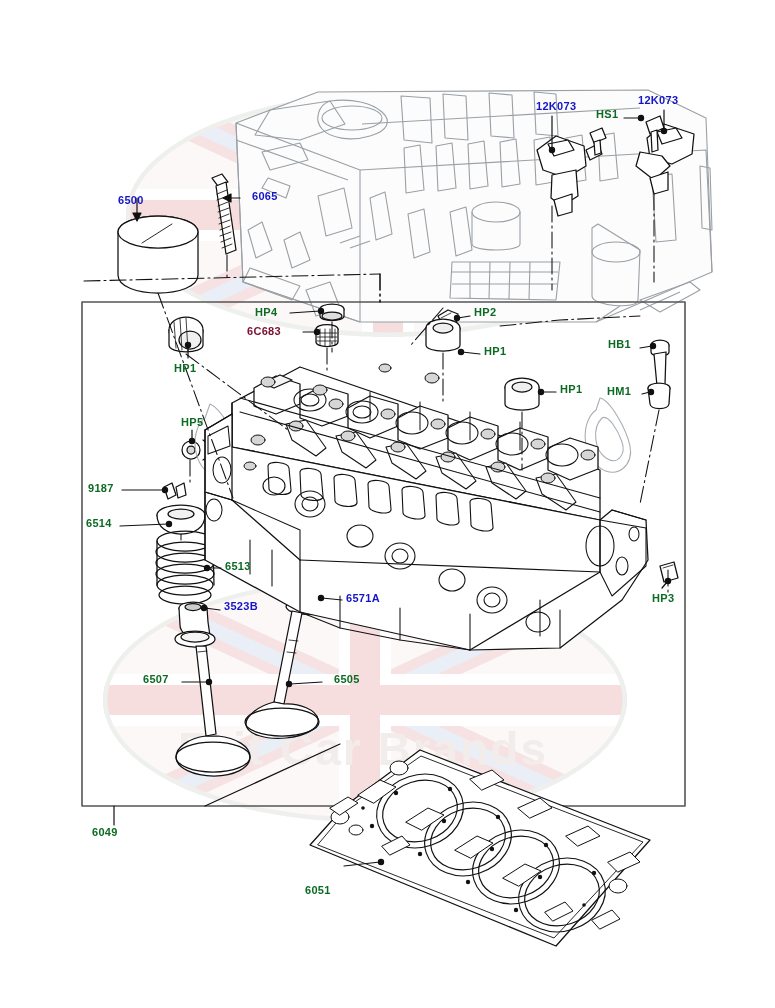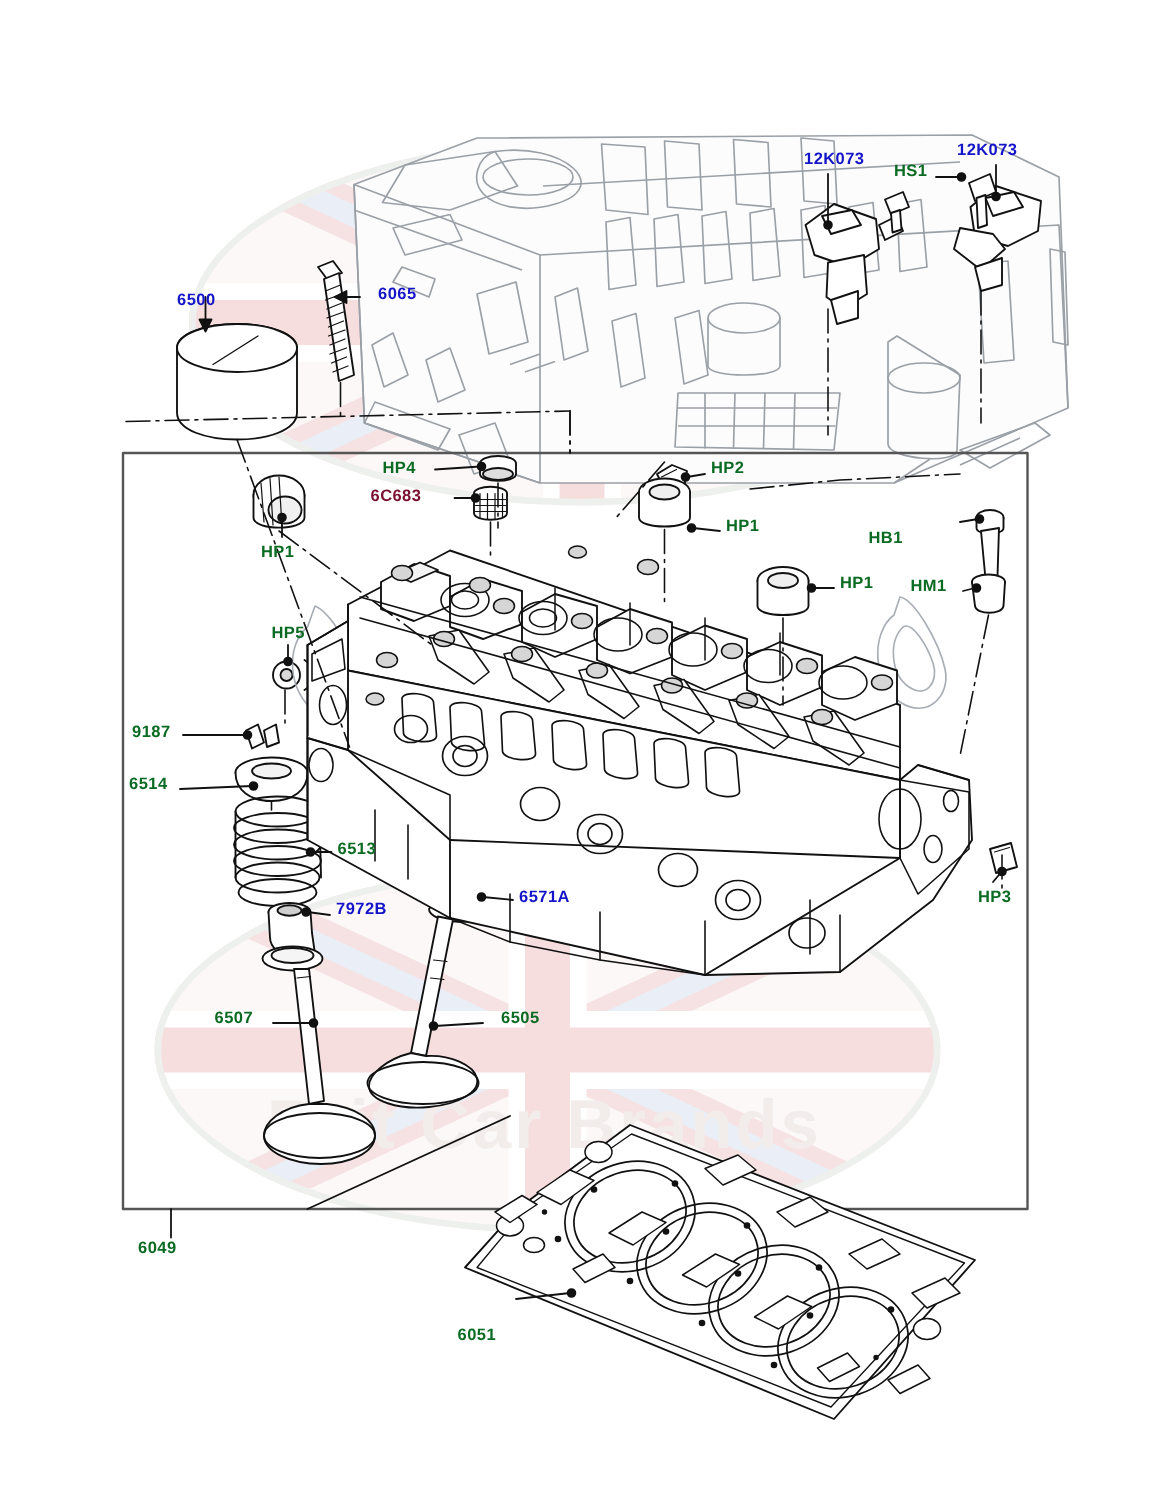--- a/index.html
+++ b/index.html
@@ -506,27 +506,27 @@
   <div class="lbl blue" style="left:252px;top:190px;">6065</div>
   <div class="lbl blue" style="left:536px;top:100px;">12K073</div>
   <div class="lbl green" style="left:596px;top:108px;">HS1</div>
   <div class="lbl blue" style="left:638px;top:94px;">12K073</div>
   <div class="lbl green" style="left:255px;top:306px;">HP4</div>
   <div class="lbl maroon" style="left:247px;top:325px;">6C683</div>
   <div class="lbl green" style="left:474px;top:306px;">HP2</div>
   <div class="lbl green" style="left:174px;top:362px;">HP1</div>
   <div class="lbl green" style="left:484px;top:345px;">HP1</div>
   <div class="lbl green" style="left:560px;top:383px;">HP1</div>
-  <div class="lbl green" style="left:579px;top:338px;margin-top:15px;">HB1</div>
+  <div class="lbl green" style="left:608px;top:338px;">HB1</div>
   <div class="lbl green" style="left:607px;top:385px;">HM1</div>
   <div class="lbl green" style="left:181px;top:416px;">HP5</div>
   <div class="lbl green" style="left:88px;top:482px;">9187</div>
   <div class="lbl green" style="left:86px;top:517px;">6514</div>
   <div class="lbl green" style="left:225px;top:560px;">6513</div>
   <div class="lbl green" style="left:652px;top:592px;">HP3</div>
-  <div class="lbl blue" style="left:224px;top:600px;">7972B</div>
+  <div class="lbl blue" style="left:224px;top:600px;">3523B</div>
   <div class="lbl blue" style="left:346px;top:592px;">6571A</div>
   <div class="lbl green" style="left:334px;top:673px;">6505</div>
   <div class="lbl green" style="left:143px;top:673px;">6507</div>
   <div class="lbl green" style="left:92px;top:826px;">6049</div>
   <div class="lbl green" style="left:305px;top:884px;">6051</div>
 
 </div>
 
 </body></html>

